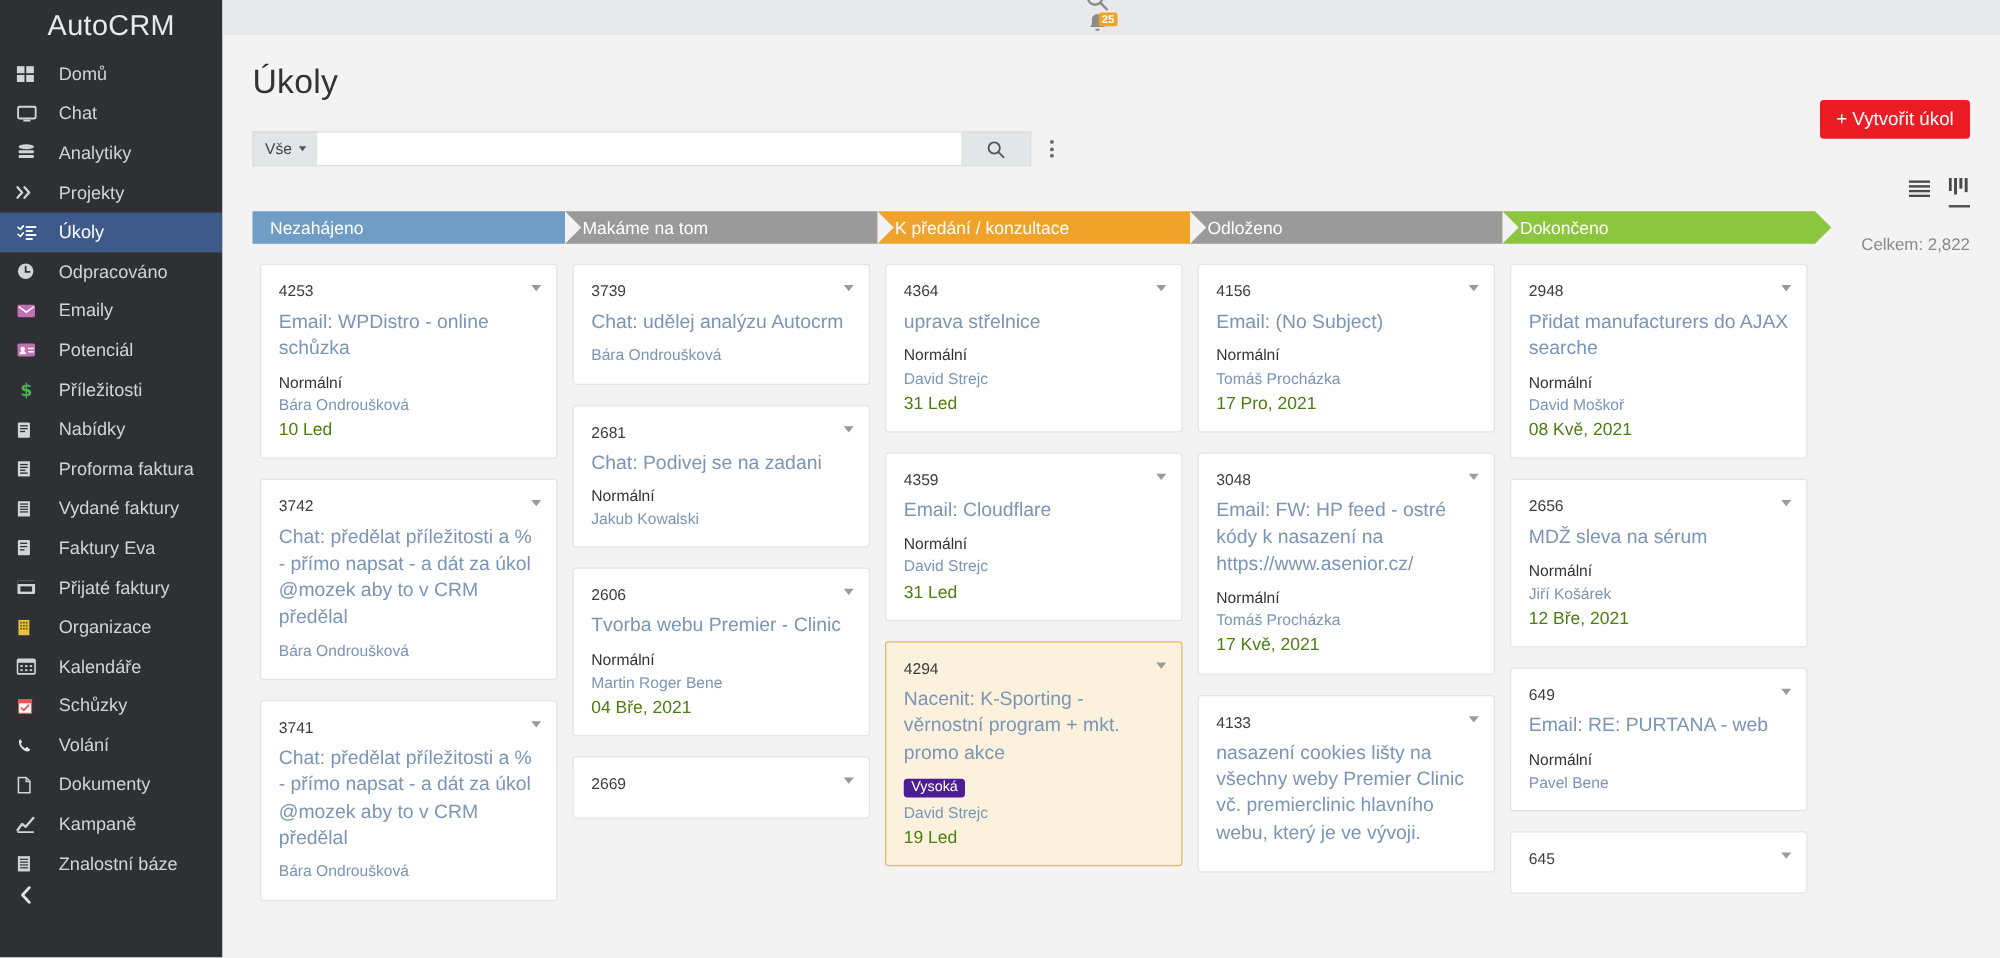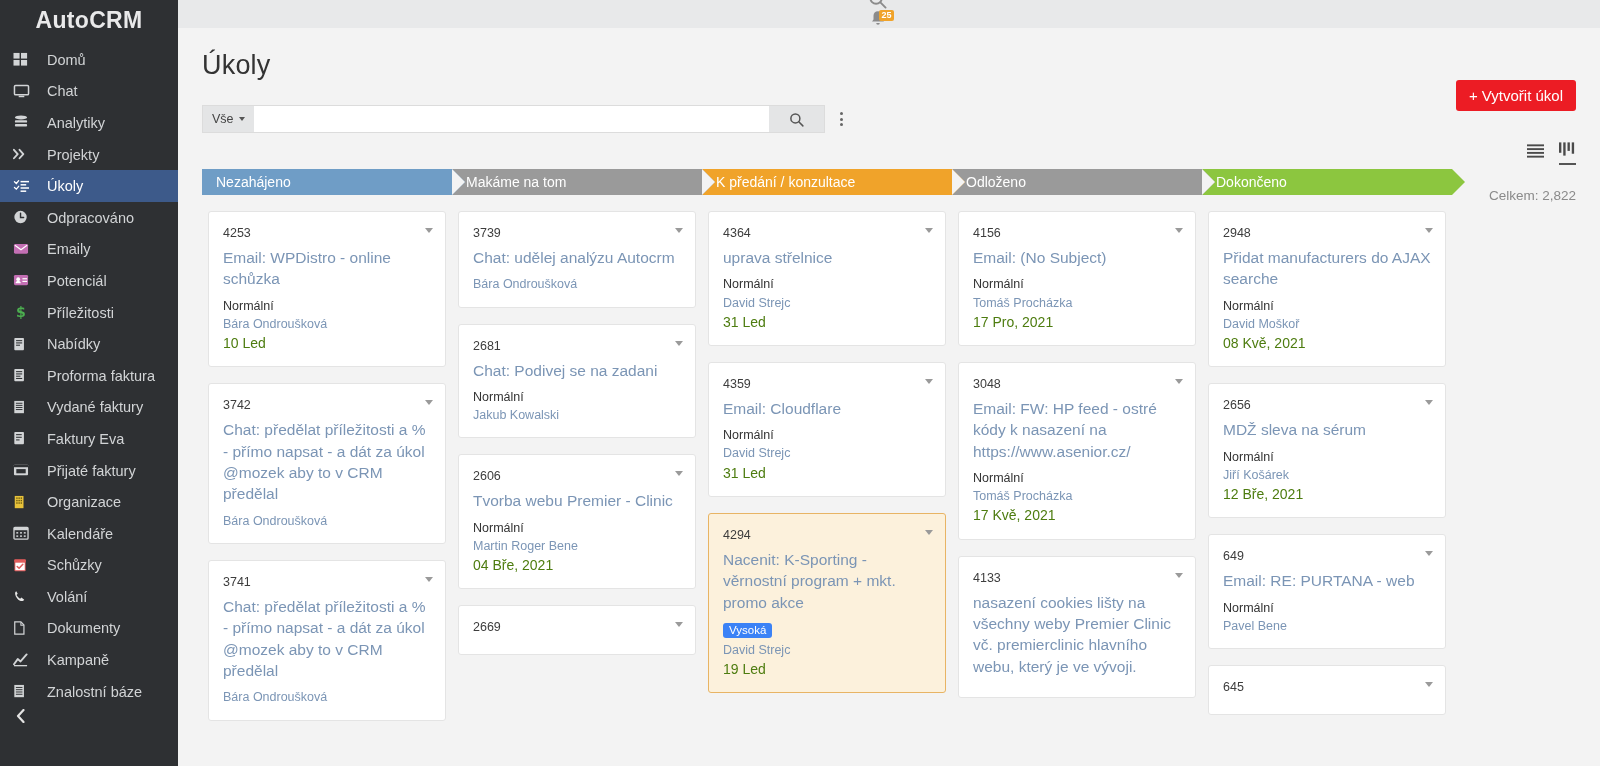--- a/index.html
+++ b/index.html
@@ -18,21 +18,21 @@
     flex: 0 0 178px;
     position: relative;
     overflow: hidden;
   }
   .brand {
     height: 38px;
     display: flex; align-items: center; justify-content: center;
     color: #e9e9ea;
     font-size: 23px;
     letter-spacing: .3px;
-    font-weight: 700;
+    font-weight: 400;
     padding-top: 2px;
   }
   .nav { padding-top: 6px; }
   .nav-item {
     height: 31.6px;
     display: flex; align-items: center;
     padding-left: 13px;
     color: #d2d4d6;
     font-size: 14.5px;
     cursor: pointer;
@@ -259,21 +259,21 @@
     line-height: 1.38;
     margin-bottom: 7px;
   }
   .card-prio {
     font-size: 12.5px;
     color: #333;
     line-height: 1.45;
   }
   .badge-high {
     display: inline-block;
-    background: #3b82f6;
+    background: #4c1d95;
     color: #fff;
     font-size: 11.5px;
     padding: 1px 6px 2px 6px;
     border-radius: 3px;
     margin-bottom: 3px;
   }
   .card-user {
     font-size: 12.5px;
     color: #7b95b5;
     line-height: 1.45;

